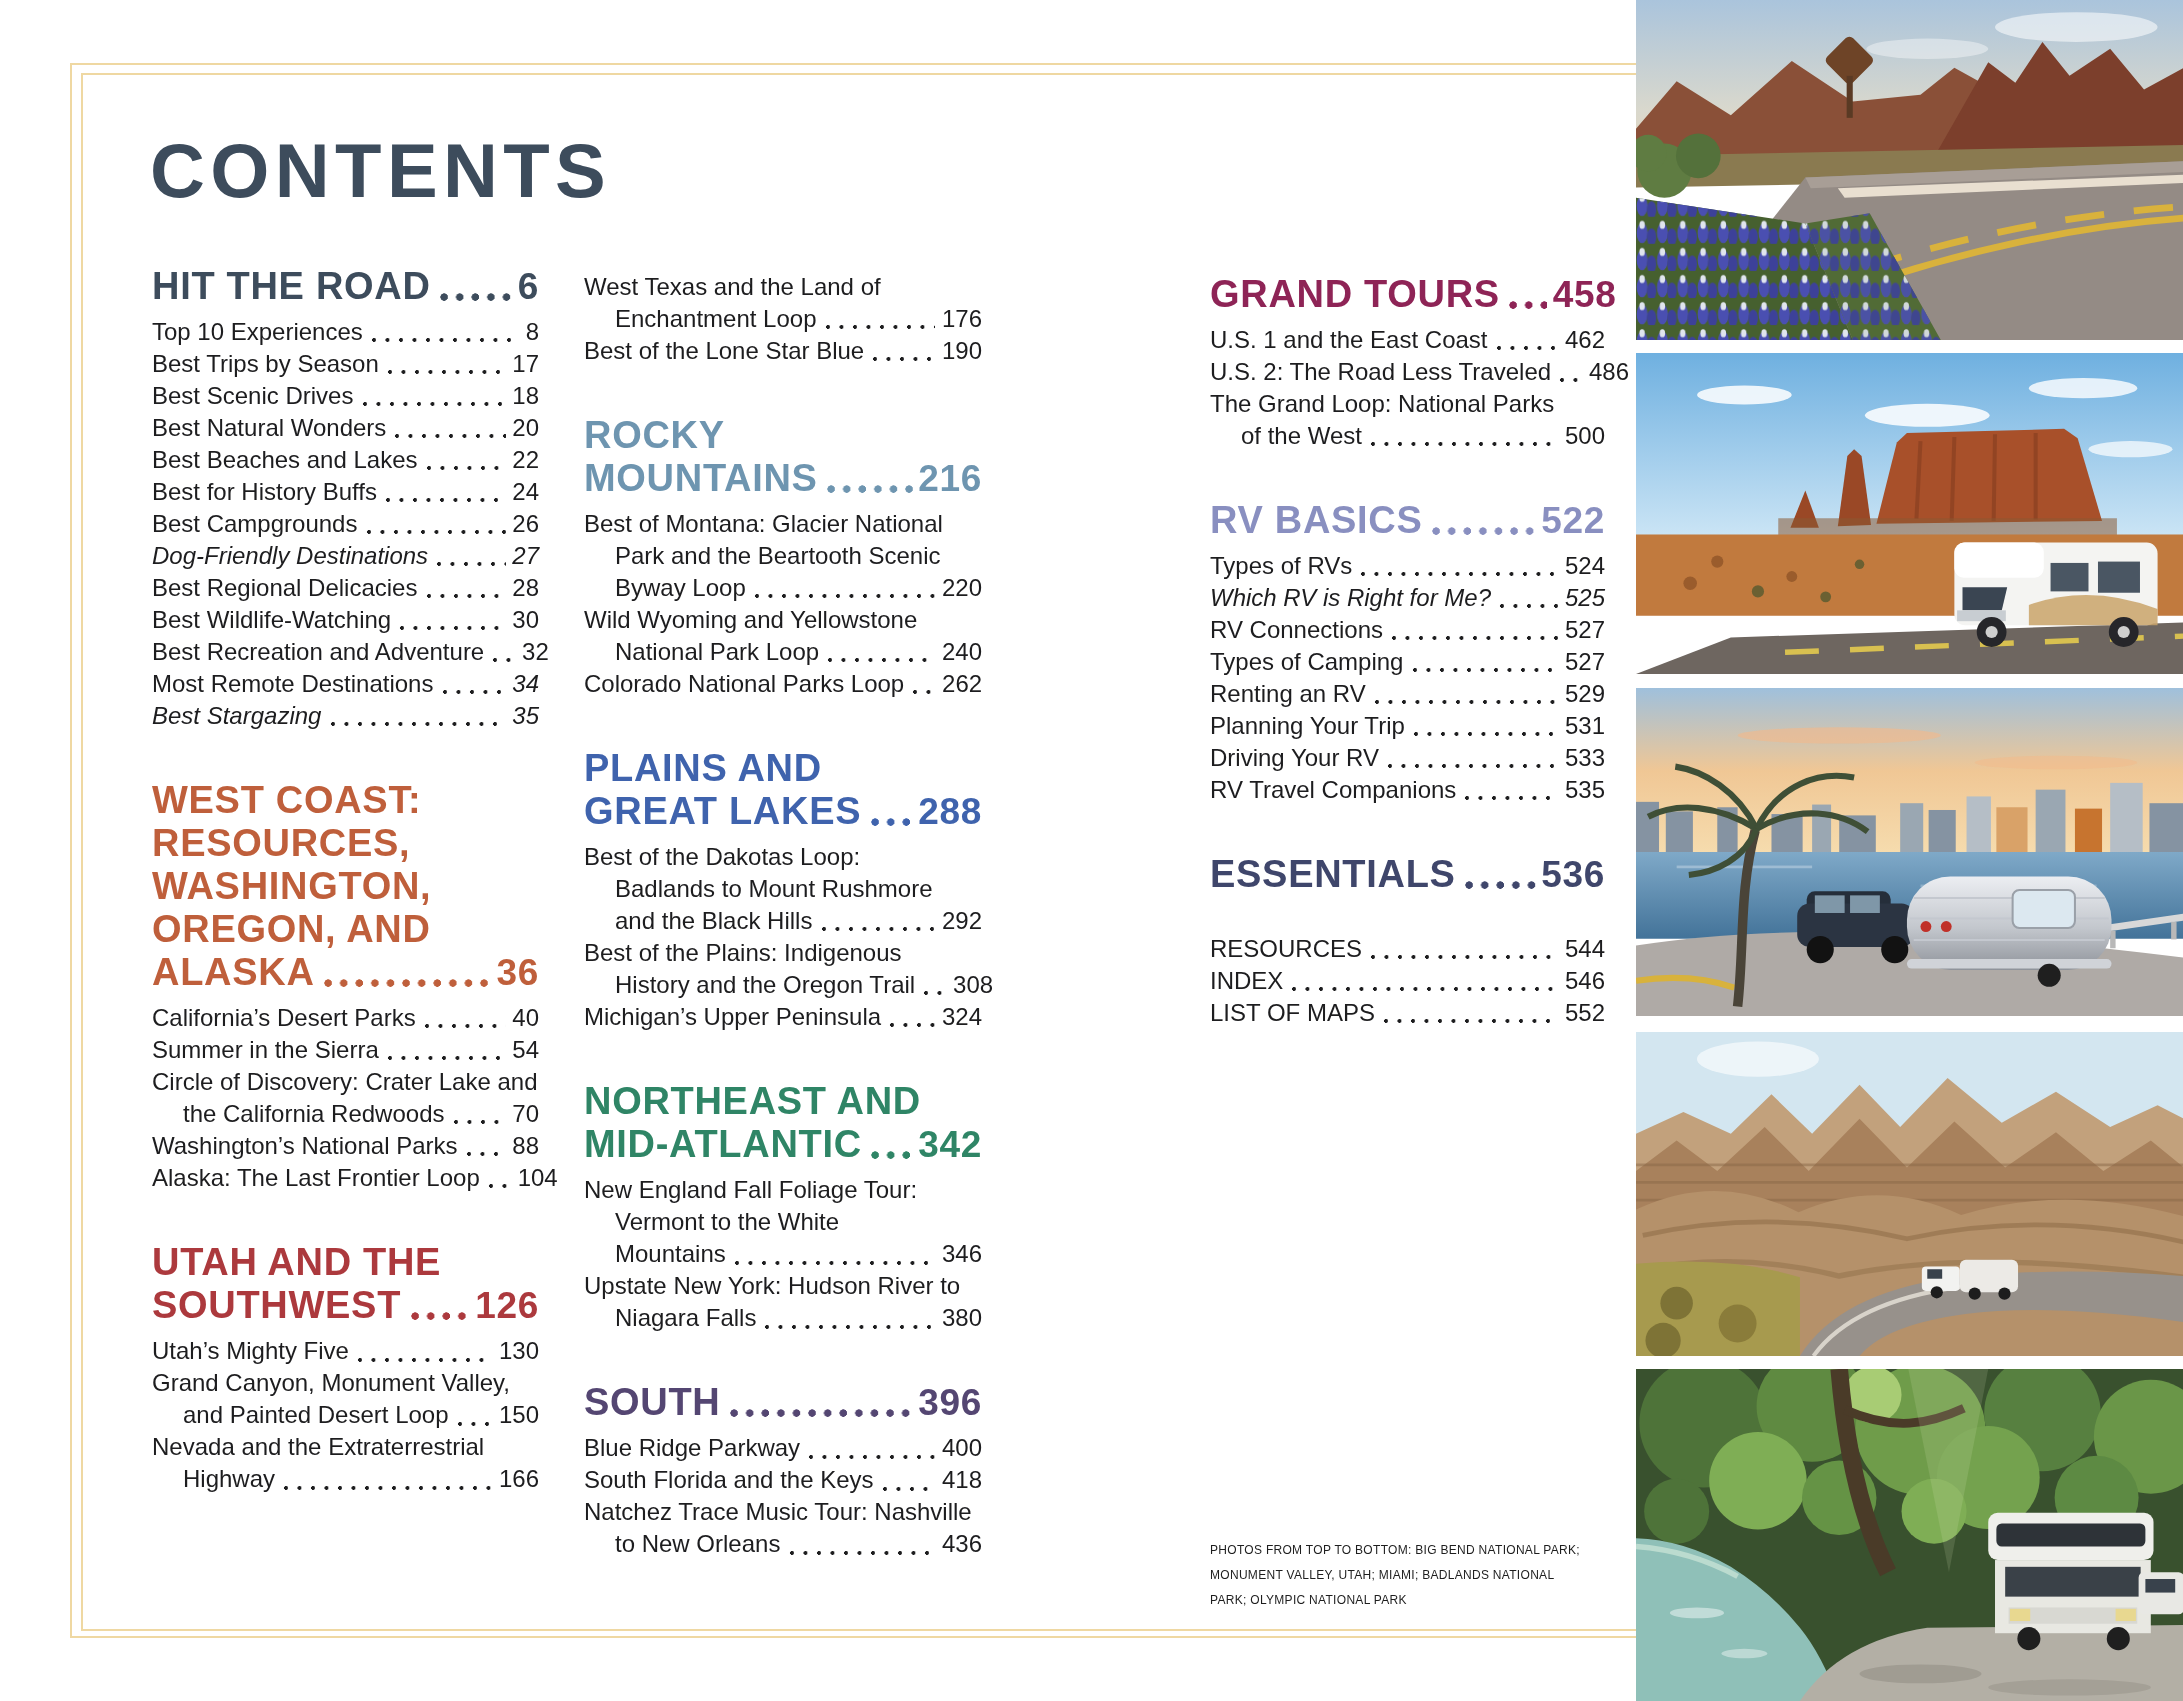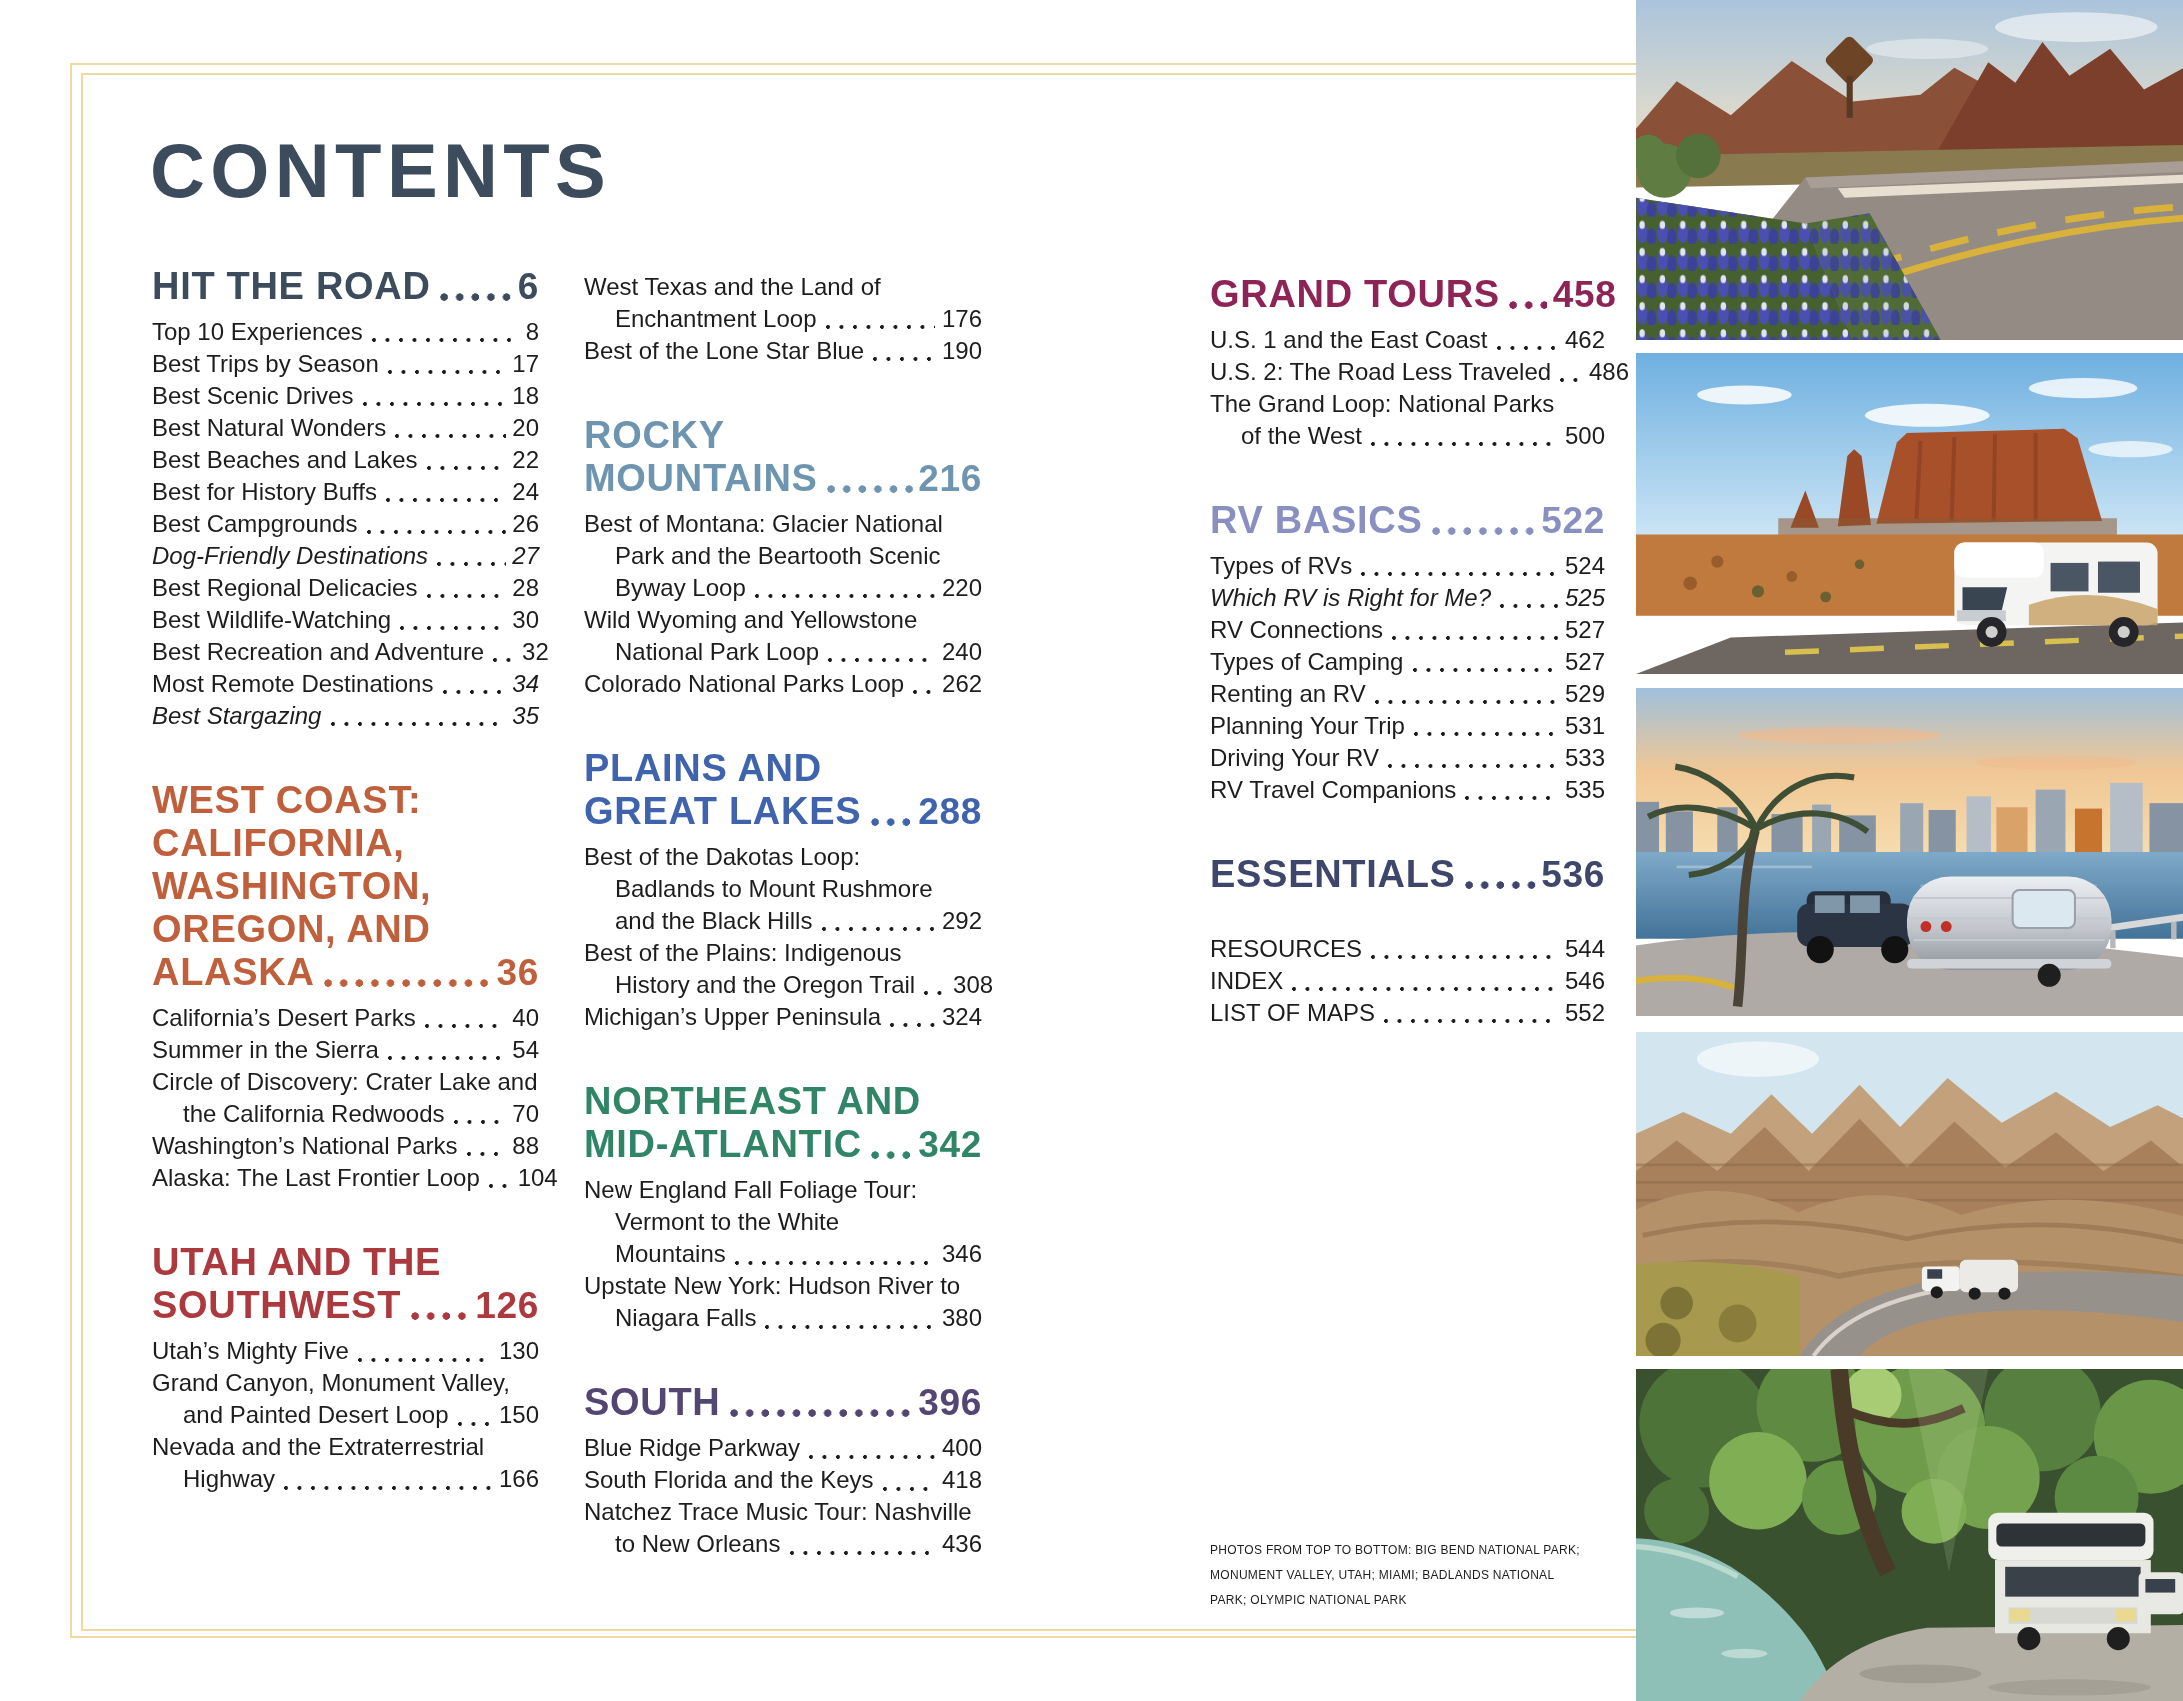--- a/index.html
+++ b/index.html
@@ -179,21 +179,21 @@
             <span class="txt">Best Stargazing</span>
             <span class="e-leader"></span>
             <span class="epage it">35</span>
           </div>
         </div>
       </div>
     </div>
     <div class="block">
       <div class="sec-h" style="color: rgb(191, 95, 59); --c: #bf5f3b;">
         <div class="hline">WEST COAST:</div>
-        <div class="hline">CALIFORNIA,</div>
+        <div class="hline">RESOURCES,</div>
         <div class="hline">WASHINGTON,</div>
         <div class="hline">OREGON, AND</div>
         <div class="hline hflex">
           <span class="htxt">ALASKA</span>
           <span class="h-leader"></span>
           <span class="h-page">36</span>
         </div>
       </div>
       <div class="entries">
         <div class="entry">

